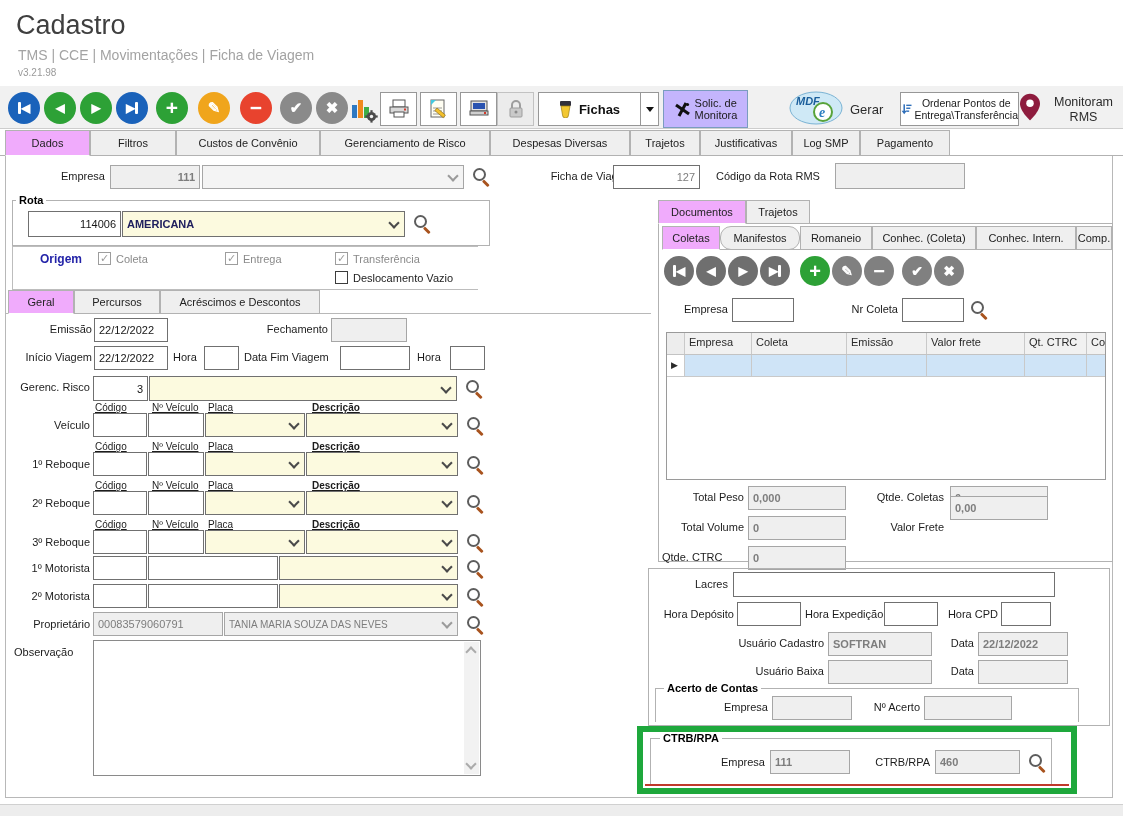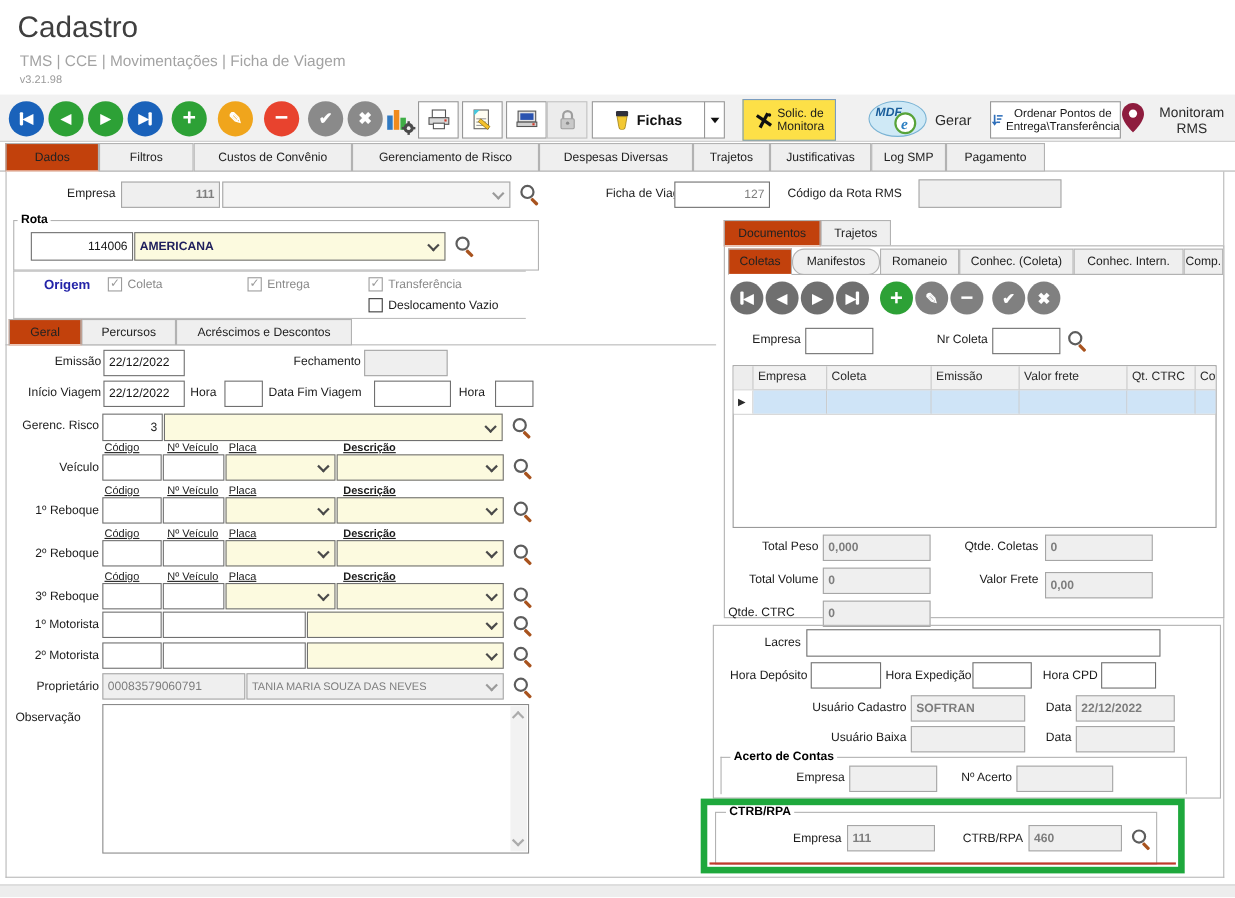--- a/index.html
+++ b/index.html
@@ -32,21 +32,21 @@
 
   .grp { position:absolute; border:1px solid #b2b2b2; }
   .legend { position:absolute; font-size:11px; font-weight:bold; background:#fff; padding:0 3px; white-space:nowrap; }
 
   .cb { position:absolute; width:13px; height:13px; border:1px solid #9d9d9d; background:#fff;
         font-size:11px; line-height:11px; text-align:center; color:#9a9a9a; }
   .cb.en { border-color:#3c3c3c; }
 
   .tab { position:absolute; height:26px; background:#efefef; border:1px solid #b2b2b2;
          font-size:11px; color:#222; display:flex; align-items:center; justify-content:center; white-space:nowrap; overflow:hidden; }
-  .tab.act { background:#c2410c; border-bottom:1px solid #fff; z-index:3; }
+  .tab.act { background:#f0abfc; border-bottom:1px solid #fff; z-index:3; }
   .stab { height:24px; }
 
   .cbtn { position:absolute; width:32px; height:32px; border-radius:50%; color:#fff;
           display:flex; align-items:center; justify-content:center; font-weight:bold; }
   .cbtn .tri { font-size:12px; line-height:1; }
   .cbtn .bar { width:3px; height:12px; background:#fff; border-radius:1px; }
   .cbtn.sm { width:30px; height:30px; }
 
   .tbtn { position:absolute; height:34px; background:#fff; border:1px solid #979797;
           display:flex; align-items:center; justify-content:center; }
@@ -140,21 +140,21 @@
     <svg width="13" height="17" viewBox="0 0 13 17" style="margin-right:7px;">
       <rect x="1" y="0" width="11" height="5" rx="1" fill="#31313b"></rect>
       <path d="M2 5 h9 l-1.5 9 a2 2 0 0 1 -6 0 z" fill="#f3c832" stroke="#9b7d12" stroke-width="0.7"></path>
     </svg>
     <span style="font-size:13px; font-weight:bold; color:#111;">Fichas</span>
   </div>
   <div class="tbtn" style="left:640px; top:92px; width:19px;">
     <span style="width:0;height:0;border-left:4px solid transparent;border-right:4px solid transparent;border-top:5px solid #111;"></span>
   </div>
 
-  <div class="tbtn" style="left:663px; top:90px; width:85px; height:38px; background:#fde047; border-color:#7a9cbf;margin-left:12px;">
+  <div class="tbtn" style="left:663px; top:90px; width:85px; height:38px; background:#c4b5fd; border-color:#7a9cbf;">
     <svg width="17" height="17" viewBox="0 0 17 17" style="margin-right:4px;">
       <line x1="2" y1="4" x2="15" y2="13" stroke="#101010" stroke-width="3"></line>
       <line x1="12" y1="2" x2="5" y2="15" stroke="#101010" stroke-width="3"></line>
       <circle cx="13.5" cy="3.5" r="1.6" fill="#101010"></circle>
     </svg>
     <div style="font-size:11px; color:#1a1a1a; line-height:12px; text-align:left;">
       <div>Solic. de</div>
       <div>Monitora</div>
     </div>
   </div>
@@ -387,21 +387,21 @@
   </div>
 
   <div class="lbl" style="left:666px; top:491px; width:78px;">Total Peso</div>
   <div class="fld dis bold" style="left:748px; top:486px; width:98px;">0,000</div>
   <div class="lbl" style="left:856px; top:491px; width:88px;">Qtde. Coletas</div>
   <div class="fld dis bold" style="left:950px; top:486px; width:98px;">0</div>
 
   <div class="lbl" style="left:660px; top:521px; width:84px;">Total Volume</div>
   <div class="fld dis bold" style="left:748px; top:516px; width:98px;">0</div>
   <div class="lbl" style="left:866px; top:521px; width:78px;">Valor Frete</div>
-  <div class="fld dis bold" style="left:950px; top:520px; width:98px;">0,00</div>
+  <div class="fld dis bold" style="left:950px; top:496px; width:98px;">0,00</div>
 
   <div class="lbl la" style="left:662px; top:551px; width:80px;">Qtde. CTRC</div>
   <div class="fld dis bold" style="left:748px; top:546px; width:98px;">0</div>
 
   <div class="abs" style="left:648px; top:568px; width:462px; height:158px; border:1px solid #b2b2b2;"></div>
   <div class="lbl" style="left:660px; top:578px; width:68px;">Lacres</div>
   <div class="fld" style="left:733px; top:572px; width:322px; height:25px;"></div>
 
   <div class="lbl" style="left:649px; top:608px; width:85px;">Hora Depósito</div>
   <div class="fld" style="left:737px; top:602px; width:64px;"></div>

